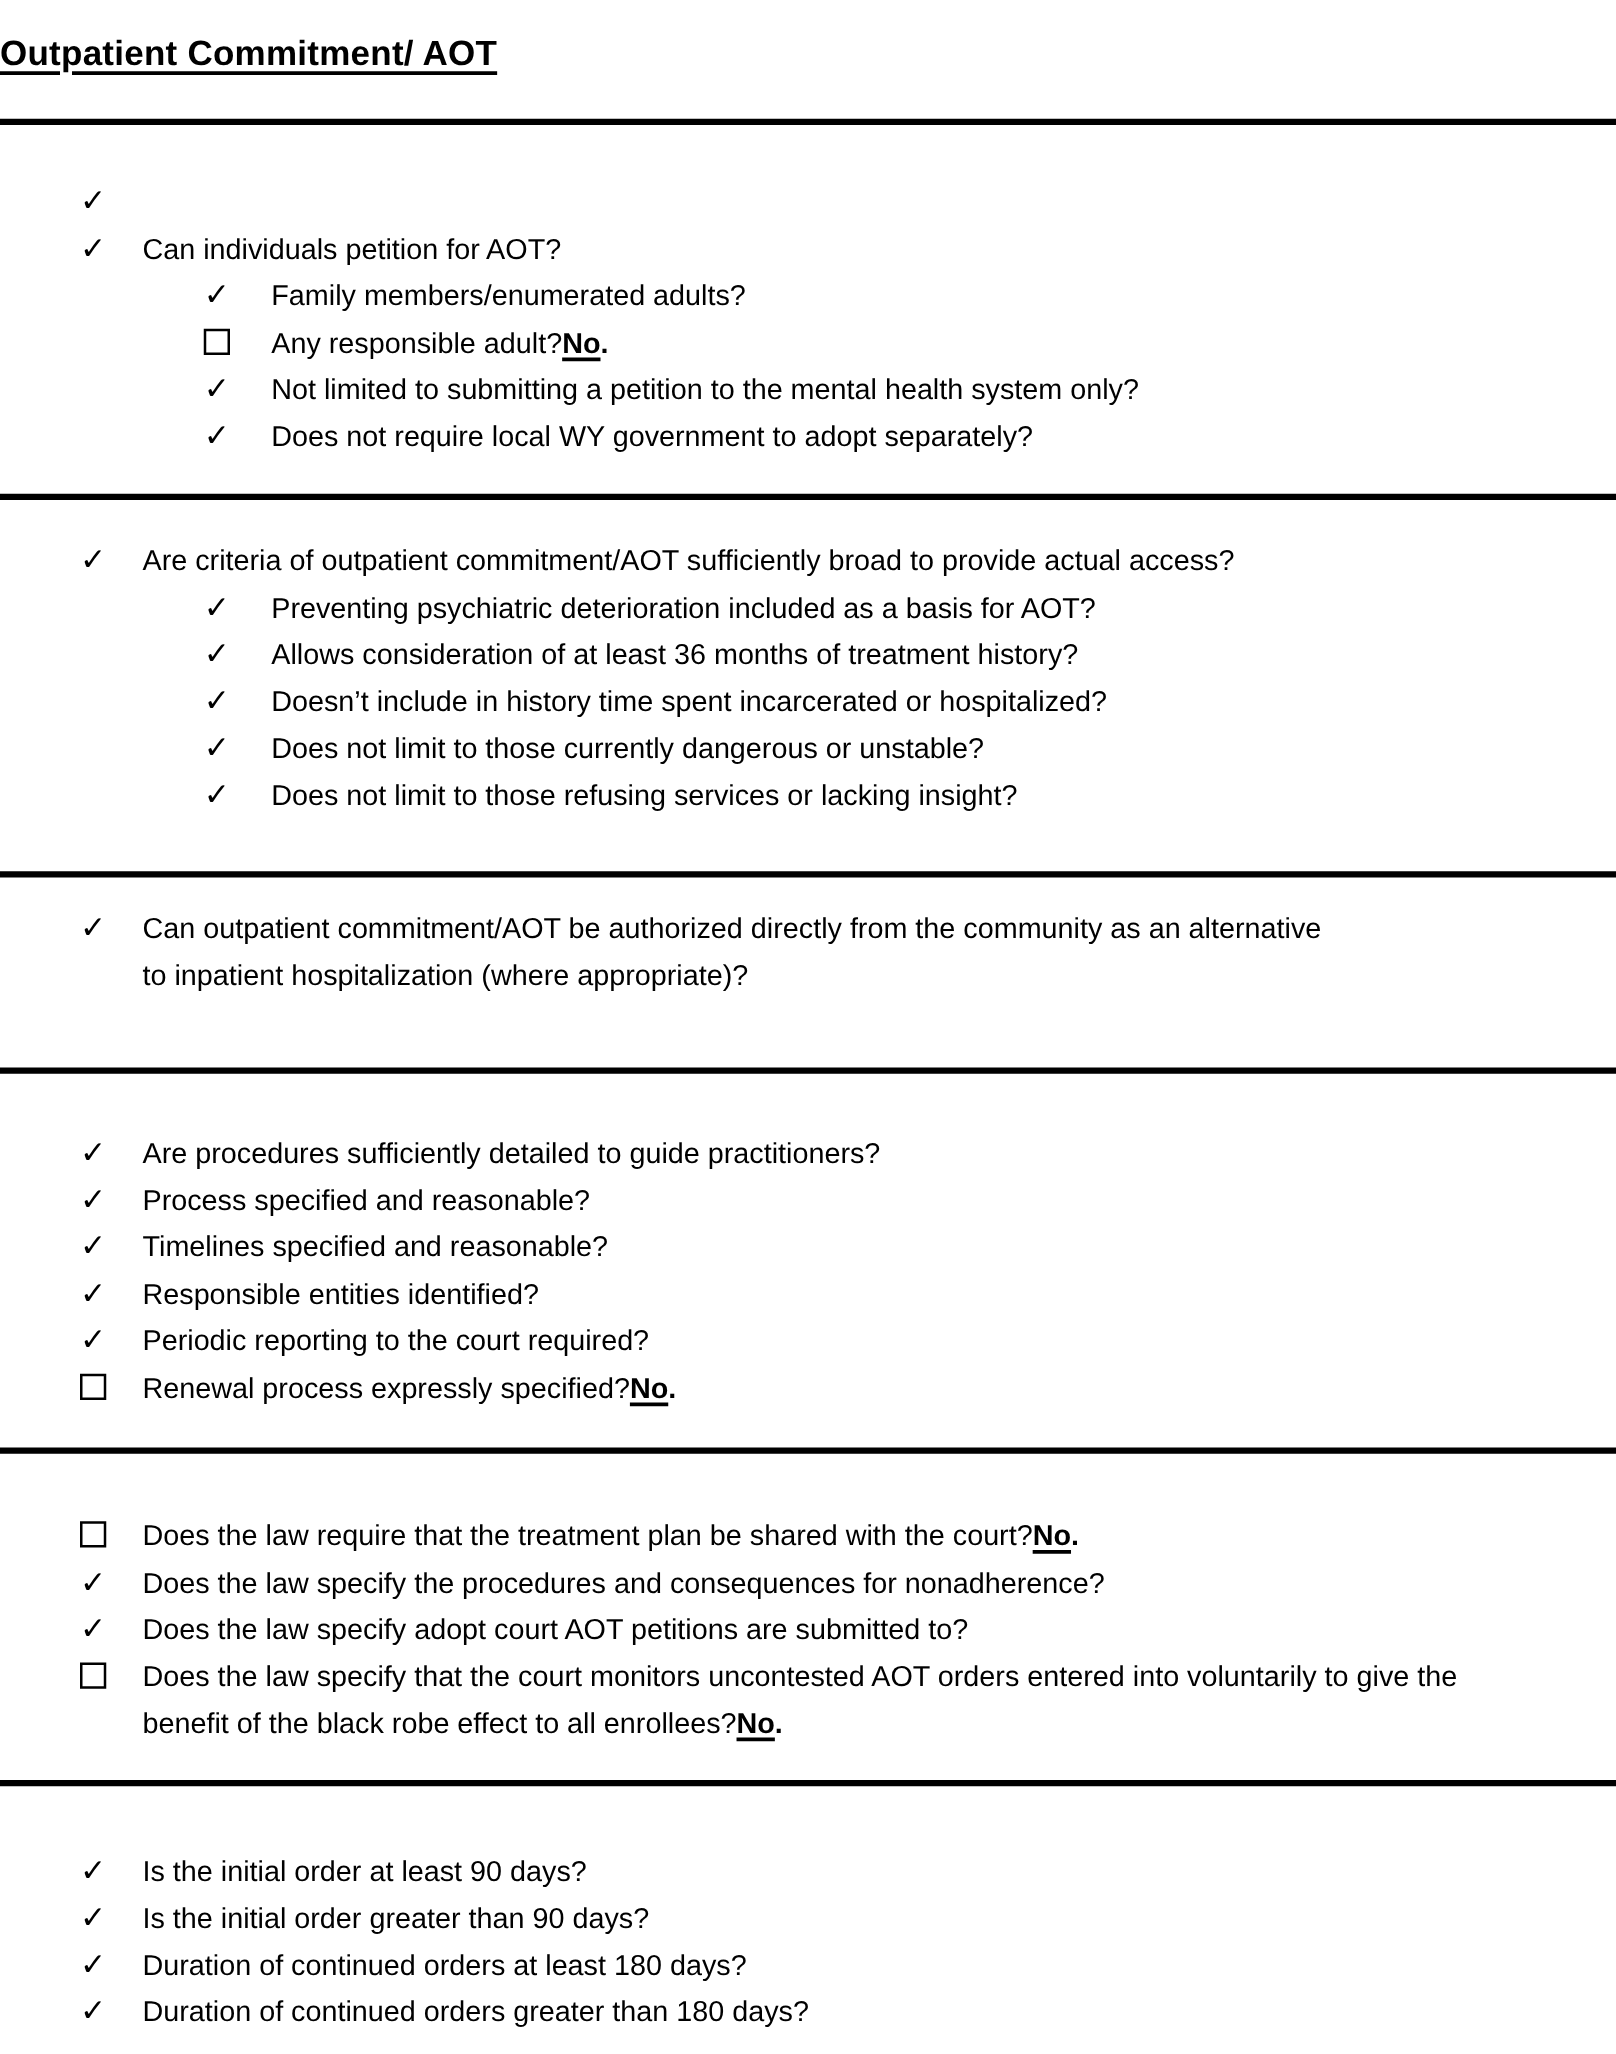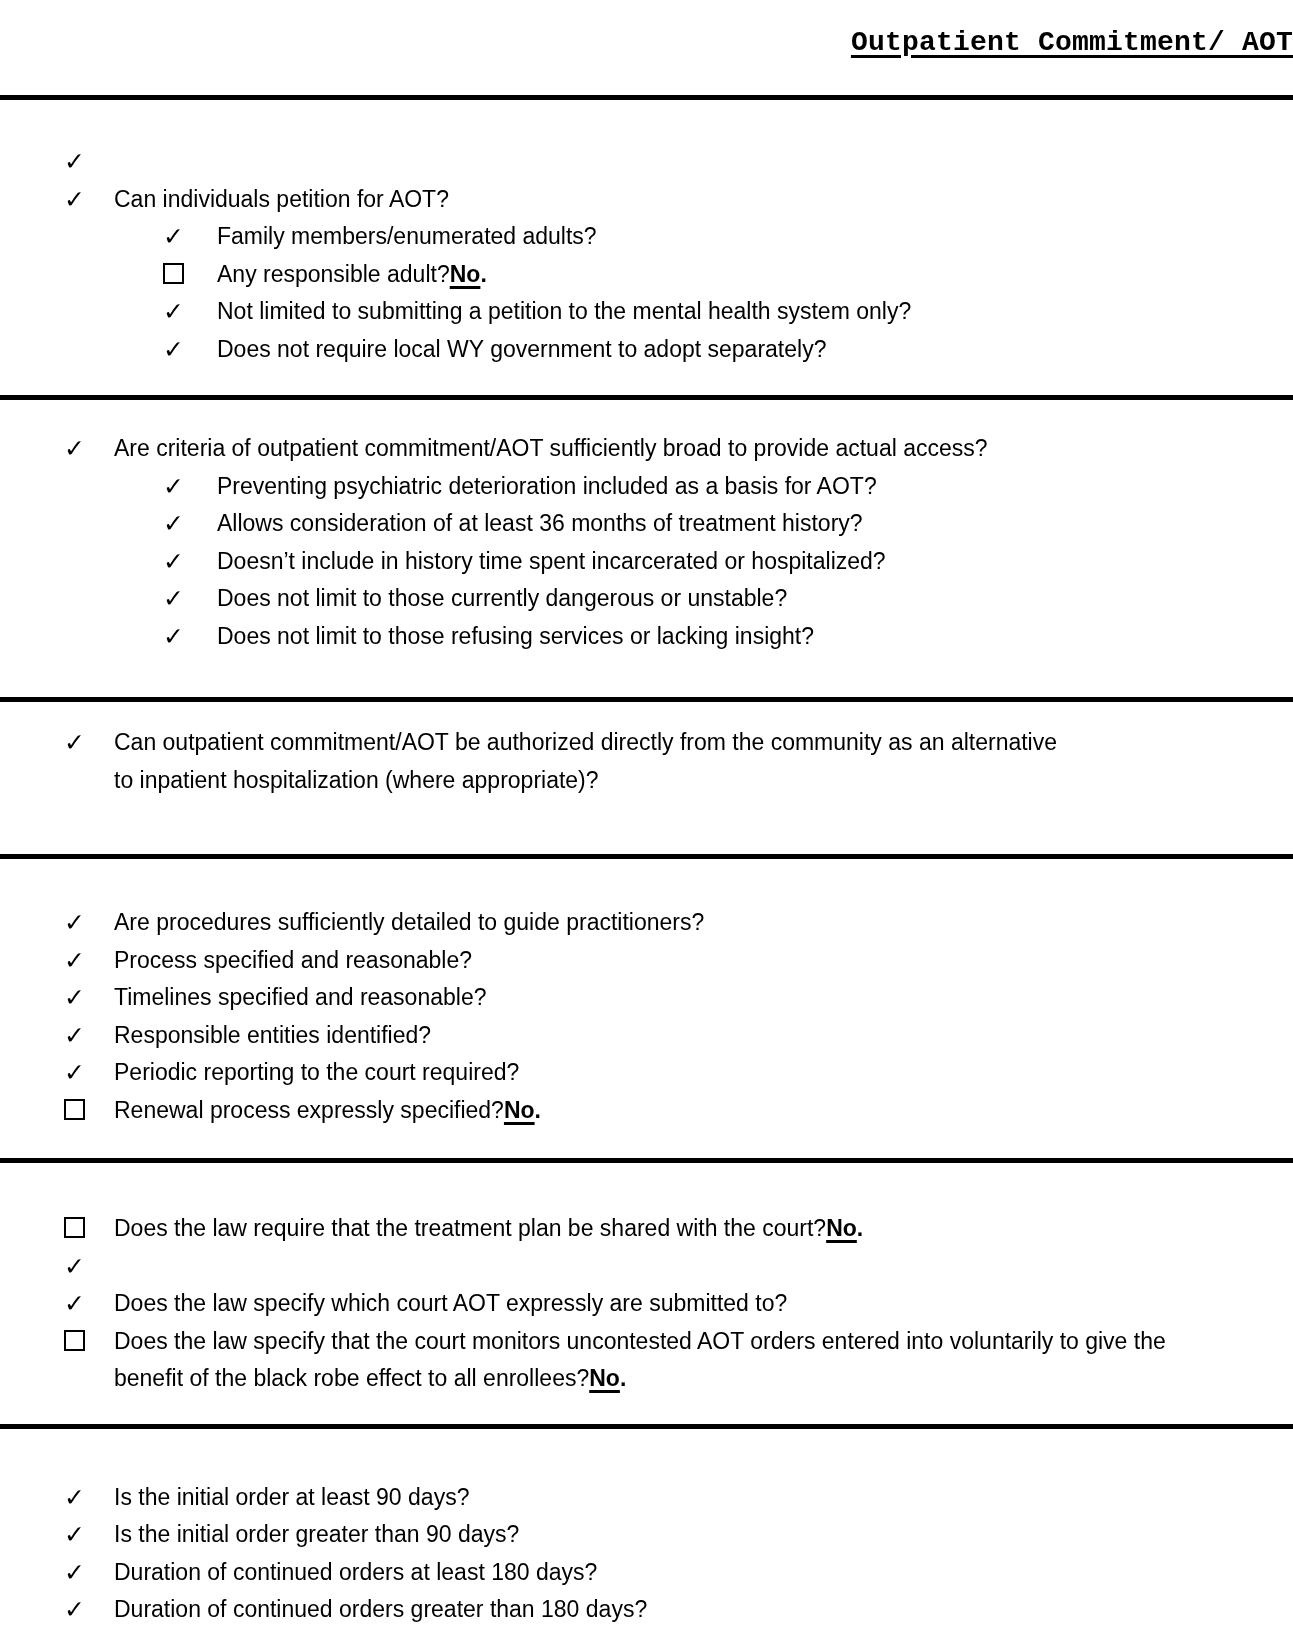--- a/index.html
+++ b/index.html
@@ -15,22 +15,21 @@
     font-size: 23px;
     overflow: hidden;
   }
   .page {
     width: 1293px;
     height: 1643px;
     position: relative;
   }
   header {
     padding-top: 25px;
-    text-align: right;
-    font-family: Liberation Mono, monospace;
+    text-align: left;
   }
   .title {
     display: inline-block;
     font-size: 28px;
     font-weight: bold;
     line-height: 36px;
     text-decoration: underline;
     text-decoration-thickness: 3px;
     text-underline-offset: 5px;
     letter-spacing: 0.2px;
@@ -183,24 +182,25 @@
         </div>
       </section>
       <div class="divider"></div>
       <section class="section section-4">
         <div class="row">
           <span class="marker box"><span class="sq"></span></span>
           <div class="text"><span>Does the law require that the treatment plan be shared with the court?</span><span class="no"><span class="no-word">No</span>.</span></div>
         </div>
         <div class="row">
           <span class="marker check">✓</span>
-        </div>
-        <div class="row">
-          <span class="marker check">✓</span>
-          <div class="text"><span>Does the law specify which court AOT expressly are submitted to?</span></div>
+          <div class="text"><span>Does the law specify the procedures and consequences for nonadherence?</span></div>
+        </div>
+        <div class="row">
+          <span class="marker check">✓</span>
+          <div class="text"><span>Does the law specify adopt court AOT petitions are submitted to?</span></div>
         </div>
         <div class="row">
           <span class="marker box"><span class="sq"></span></span>
           <div class="text"><span>Does the law specify that the court monitors uncontested AOT orders entered into voluntarily to give the benefit of the black robe effect to all enrollees?</span><span class="no"><span class="no-word">No</span>.</span></div>
         </div>
       </section>
       <div class="divider"></div>
       <section class="section section-5">
         <div class="row">
           <span class="marker check">✓</span>

